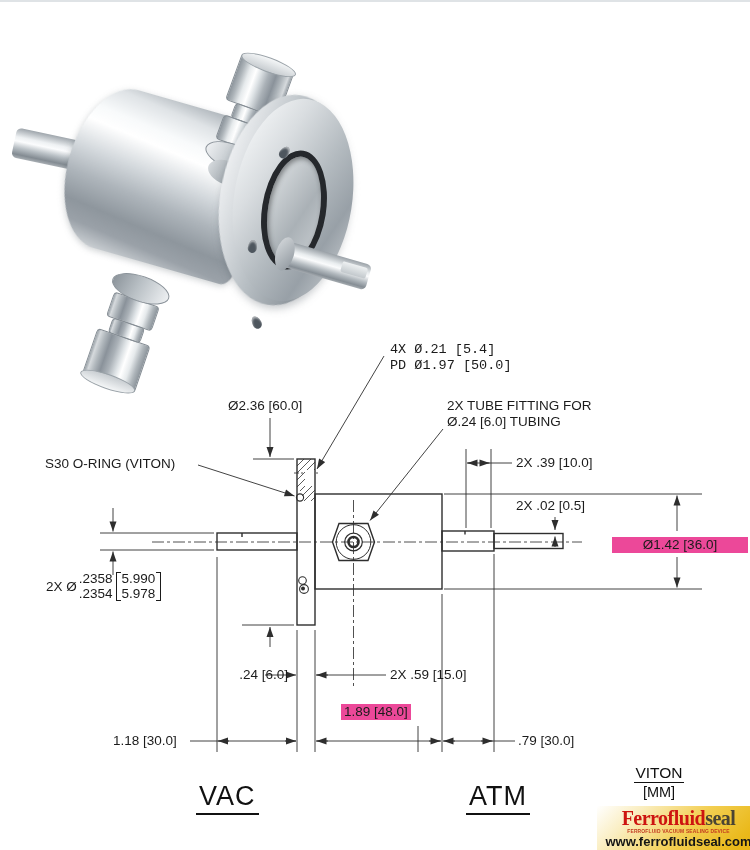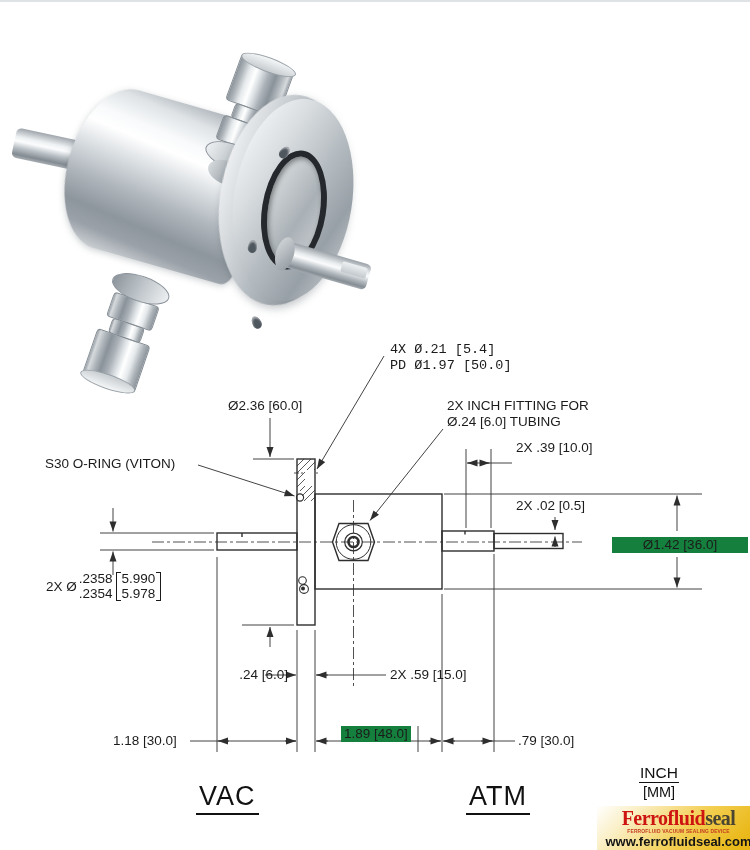--- a/index.html
+++ b/index.html
@@ -2,21 +2,21 @@
 <html><head>
 <meta charset="utf-8">
 <style>
   html,body{margin:0;padding:0;background:#fff;}
   body{width:750px;height:850px;position:relative;overflow:hidden;
        font-family:"Liberation Sans", sans-serif;color:#1f1f1f;}
   .topline{position:absolute;left:0;top:0;width:750px;height:2px;background:#dfe3e6;}
 
   
   .dim{position:absolute;font-size:13.5px;line-height:16px;white-space:nowrap;color:#1b1b1b;}
-  .dim.bg{background:#15803d;padding:0 3px;}
+  .dim.bg{background:#ec4899;padding:0 3px;}
   .center{text-align:center;}
 
   
   .tol{position:absolute;display:flex;align-items:center;font-size:13.5px;color:#1b1b1b;}
   .tol .pfx{margin-right:2px;}
   .tol .col{display:flex;flex-direction:column;line-height:14.5px;text-align:right;}
   .brk{width:4px;align-self:stretch;border:1.6px solid #1b1b1b;}
   .brk.l{border-right:none;margin-left:3px;}
   .brk.r{border-left:none;}
   .tol .col.mm{margin:0 1px;text-align:left;}
@@ -218,27 +218,27 @@
 </svg>
 
 <div class="dim" style="left:390px;top:342px;font-family:Liberation Mono, monospace;">
   <div>4X Ø.21 [5.4]</div>
   <div>PD Ø1.97 [50.0]</div>
 </div>
 
 <div class="dim" style="left:228px;top:398px;">Ø2.36 [60.0]</div>
 
 <div class="dim" style="left:447px;top:398px;">
-  <div>2X INCH FITTING FOR</div>
+  <div>2X TUBE FITTING FOR</div>
   <div>Ø.24 [6.0] TUBING</div>
 </div>
 
 <div class="dim" style="left:45px;top:456px;">S30 O-RING (VITON)</div>
 
-<div class="dim" style="left:516px;top:440px;">2X .39 [10.0]</div>
+<div class="dim" style="left:516px;top:455px;">2X .39 [10.0]</div>
 
 <div class="dim" style="left:516px;top:498px;">2X .02 [0.5]</div>
 
 <div class="dim bg center" style="left:612px;top:537px;width:130px;">Ø1.42 [36.0]</div>
 
 <div class="tol" style="left:46px;top:572px;">
   <span class="pfx">2X Ø</span>
   <span class="col">
     <span>.2358</span>
     <span>.2354</span>
@@ -250,30 +250,30 @@
   </span>
   <span class="brk r"></span>
 </div>
 
 <div class="dim" style="left:210px;top:667px;width:78px;text-align:right;">.24 [6.0]</div>
 
 <div class="dim" style="left:390px;top:667px;">2X .59 [15.0]</div>
 
 <div class="dim" style="left:113px;top:733px;">1.18 [30.0]</div>
 
-<div class="dim bg" style="left:341px;top:726px;">1.89 [48.0]</div>
+<div class="dim bg" style="left:341px;top:704px;">1.89 [48.0]</div>
 
 <div class="dim" style="left:518px;top:733px;">.79 [30.0]</div>
 
 <div class="biglabel" style="left:196px;top:781px;">VAC</div>
 
 <div class="biglabel" style="left:466px;top:781px;">ATM</div>
 
 <div class="units" style="left:628px;top:764px;width:62px;">
-  <div class="u1">INCH</div>
+  <div class="u1">VITON</div>
   <div class="u2">[MM]</div>
 </div>
 
 <div class="logo">
   <div class="logo-brand">
     <span class="red">Ferrofluid</span><span class="dark">seal</span>
   </div>
   <div class="logo-tagline">FERROFLUID VACUUM SEALING DEVICE</div>
   <div class="logo-url">www.ferrofluidseal.com</div>
 </div>

